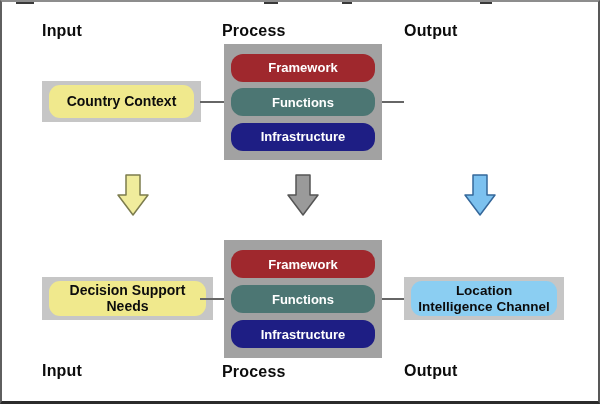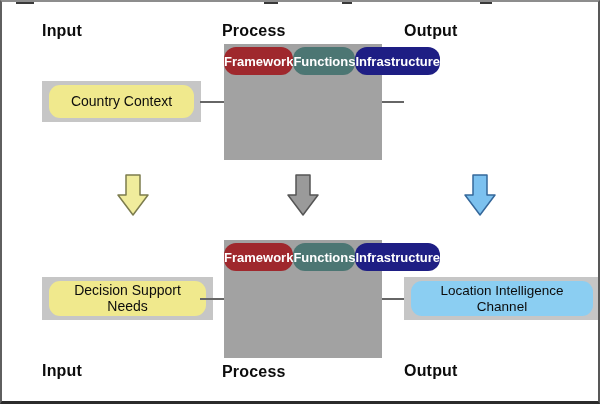--- a/index.html
+++ b/index.html
@@ -12,38 +12,38 @@
     border-right:2px solid #585858;
     border-bottom:3px solid #2b2b2b;
   }
   .remnant{position:absolute;top:-2px;height:4px;background:#3a3a3a;}
   .col-header,.col-footer{
     position:absolute;width:160px;text-align:left;
     font-weight:bold;font-size:16px;color:#0c0c0c;letter-spacing:.2px;
   }
   .process-box{
     position:absolute;left:222px;width:158px;background:var(--process-box);
-    display:flex;flex-direction:row;justify-content:space-evenly;
+    display:flex;flex-direction:column;justify-content:space-evenly;
     padding:3px 0;box-sizing:border-box;
   }
   .process-pill{
     margin:0 auto;width:144px;height:28px;border-radius:12px;
     display:flex;align-items:center;justify-content:center;
     color:#ffffff;font-weight:bold;font-size:13px;
   }
   .pill-framework{background:var(--framework);}
   .pill-functions{background:var(--functions);}
   .pill-infrastructure{background:var(--infrastructure);}
   .side-backing{
     position:absolute;background:var(--backing);
   }
   .side-pill{
     position:absolute;left:7px;right:7px;top:4px;bottom:4px;border-radius:11px;
     display:flex;align-items:center;justify-content:center;text-align:center;
-    font-weight:normal;font-size:14px;line-height:1.12;color:#0c0c0c;
+    font-weight:bold;font-size:14px;line-height:1.12;color:#0c0c0c;
     padding:0 6px;
   }
   .pill-input{background:var(--input-pill);}
   .pill-output{background:var(--output-pill);}
   .connector{position:absolute;height:2px;background:var(--connector);}
   .down-arrow{position:absolute;width:32px;height:42px;}
 </style>
 </head>
 <body>
 
@@ -86,21 +86,21 @@
   </div>
   <div class="connector" style="left:198px;top:296px;width:24px;"></div>
 
   <div class="process-box" style="top:238px;height:118px;">
     <div class="process-pill pill-framework">Framework</div>
     <div class="process-pill pill-functions">Functions</div>
     <div class="process-pill pill-infrastructure">Infrastructure</div>
   </div>
   <div class="connector" style="left:380px;top:296px;width:22px;"></div>
 
-  <div class="side-backing" style="left:402px;top:275px;width:160px;height:43px;padding-left:36px;">
+  <div class="side-backing" style="left:402px;top:275px;width:160px;height:43px;">
     <div class="side-pill pill-output" style="font-size:13.5px;">Location Intelligence Channel</div>
   </div>
 
   <div class="col-footer" style="left:40px;top:360px;">Input</div>
   <div class="col-footer" style="left:220px;top:361px;">Process</div>
   <div class="col-footer" style="left:402px;top:360px;">Output</div>
 
 </div>
 
 </body></html>

